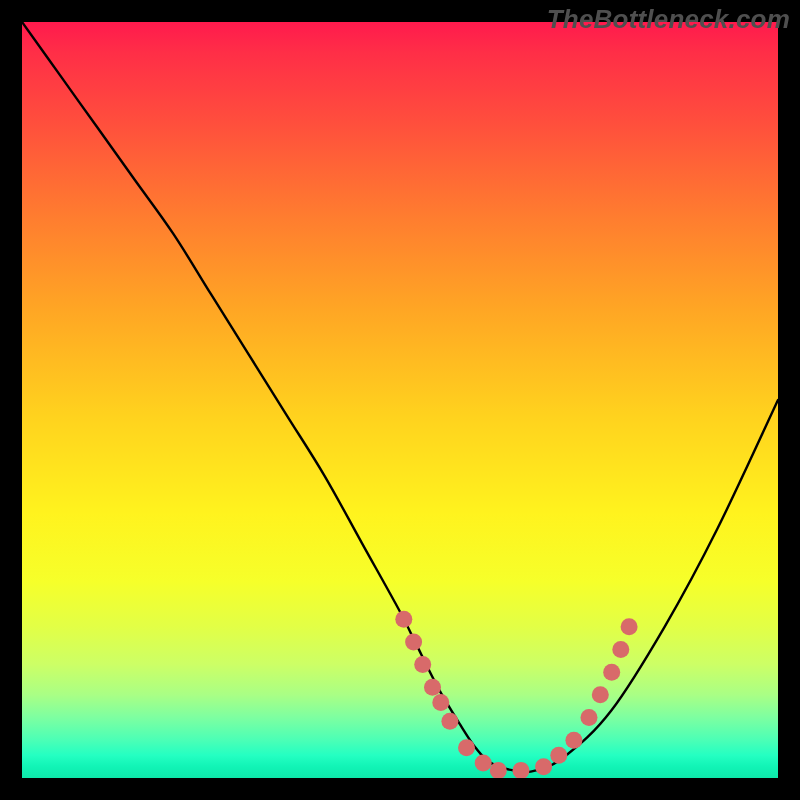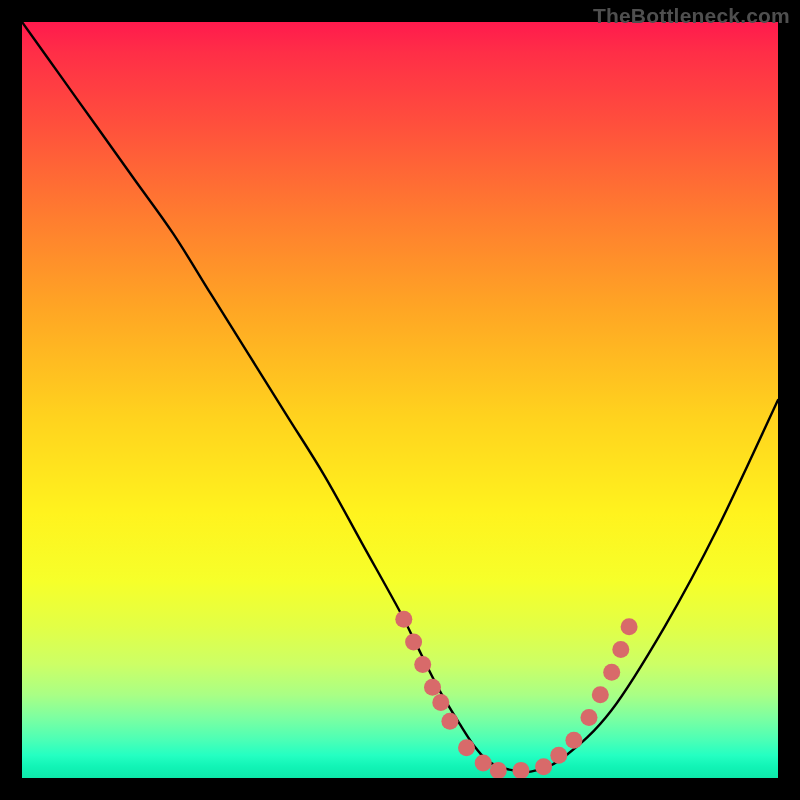--- a/index.html
+++ b/index.html
@@ -15,24 +15,25 @@
     position: relative;
     width: 800px;
     height: 800px;
     background: #000000;
   }
   .watermark {
     position: absolute;
     top: 4px;
     right: 10px;
     color: #4f4f4f;
-    font-size: 21px;
+    font-size: 26px;
     font-weight: 600;
     z-index: 20;
     letter-spacing: 0.2px;
+    font-style: italic;
   }
   .plot-area {
     position: absolute;
     left: 22px;
     top: 22px;
     width: 756px;
     height: 756px;
     overflow: hidden;
   }
   .gradient-fill {

